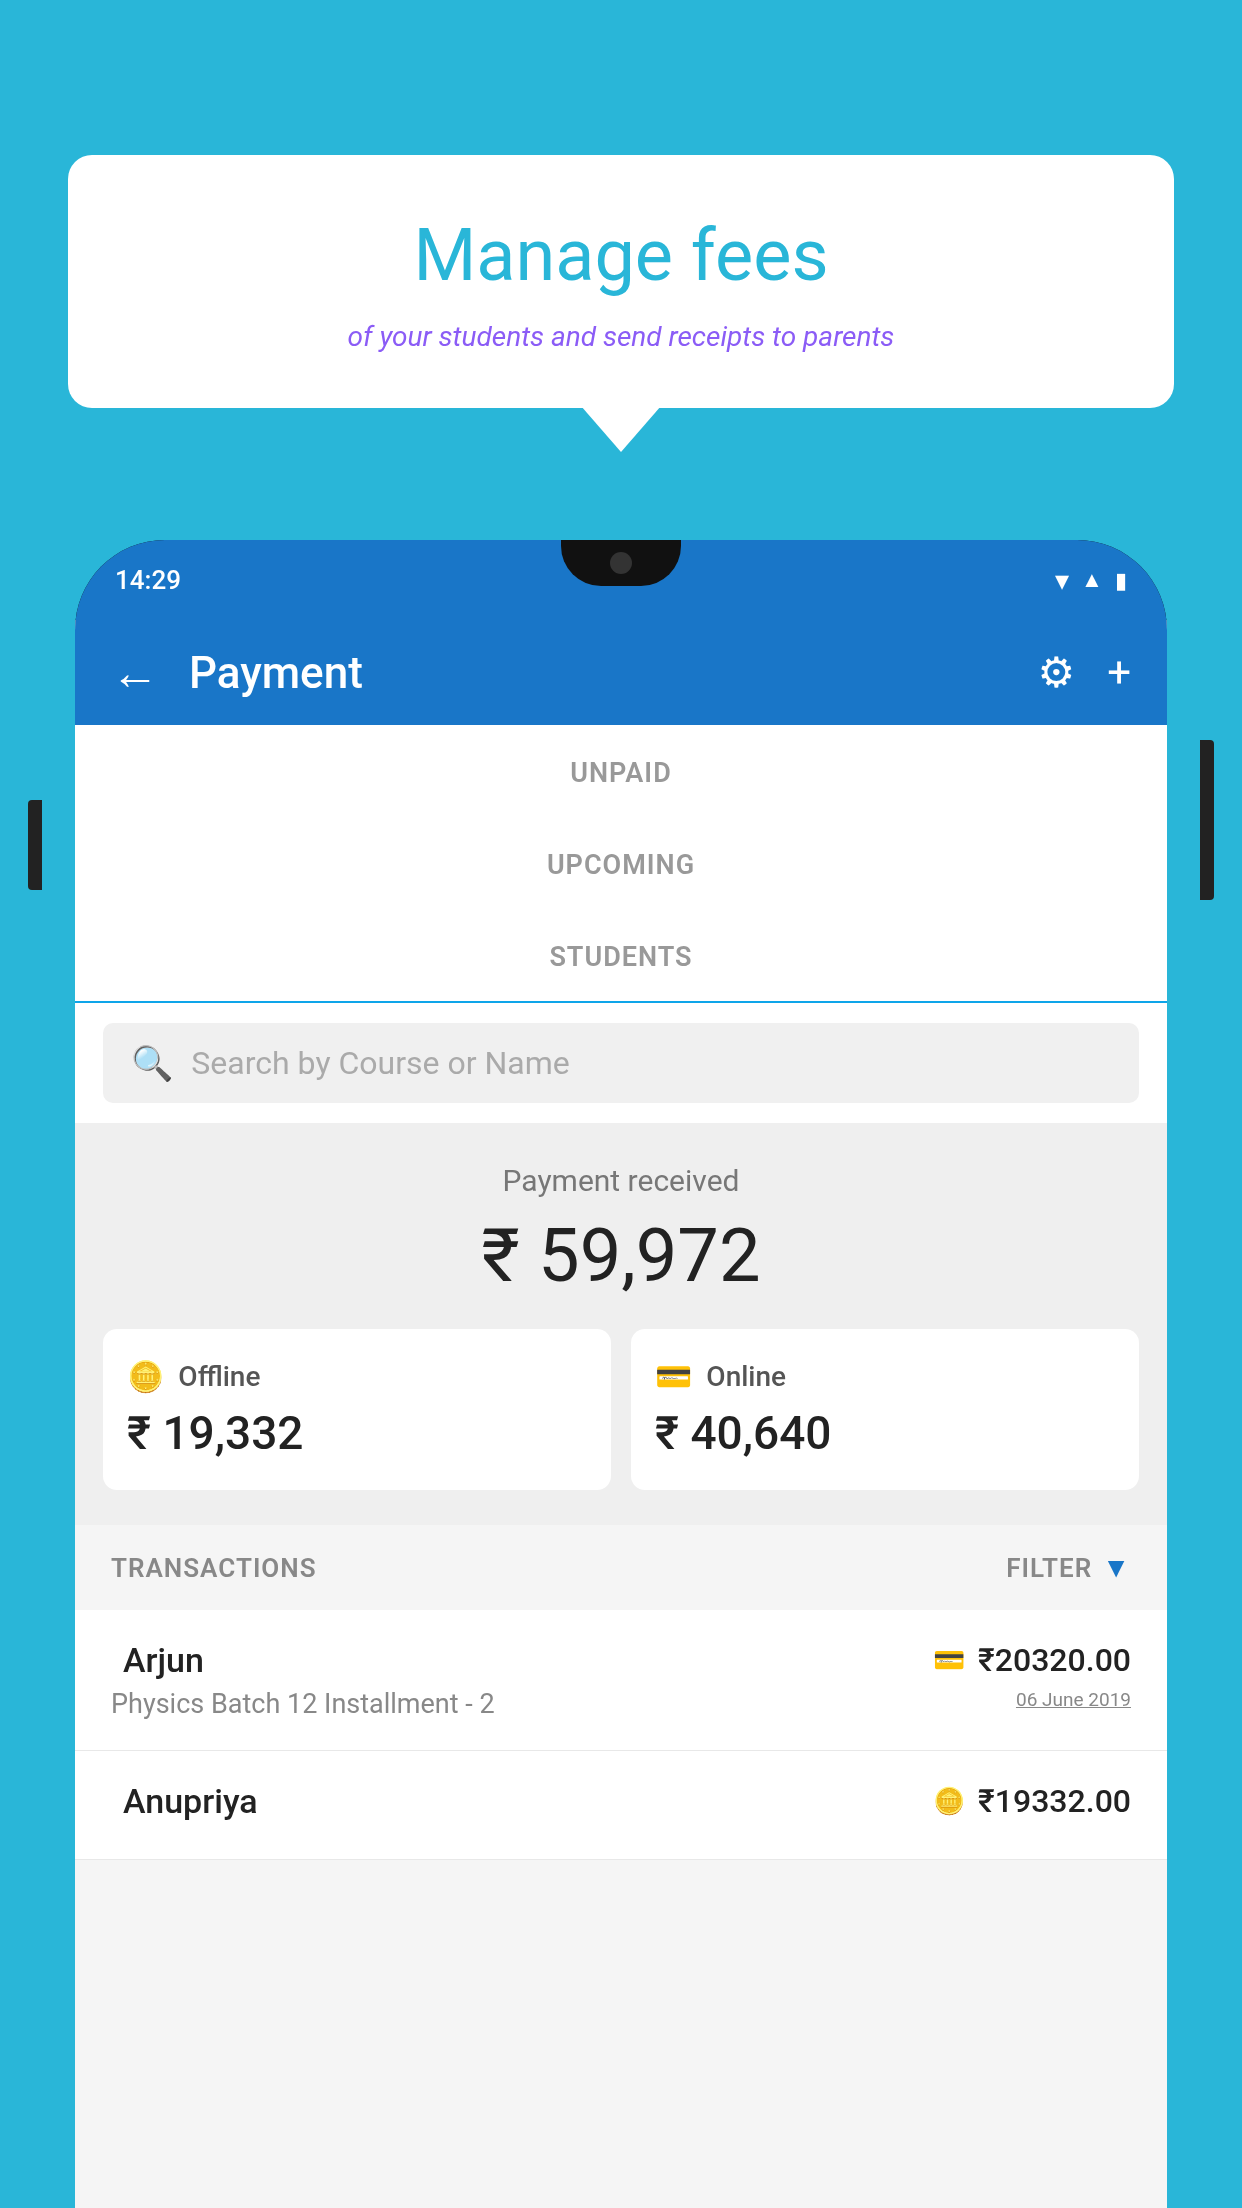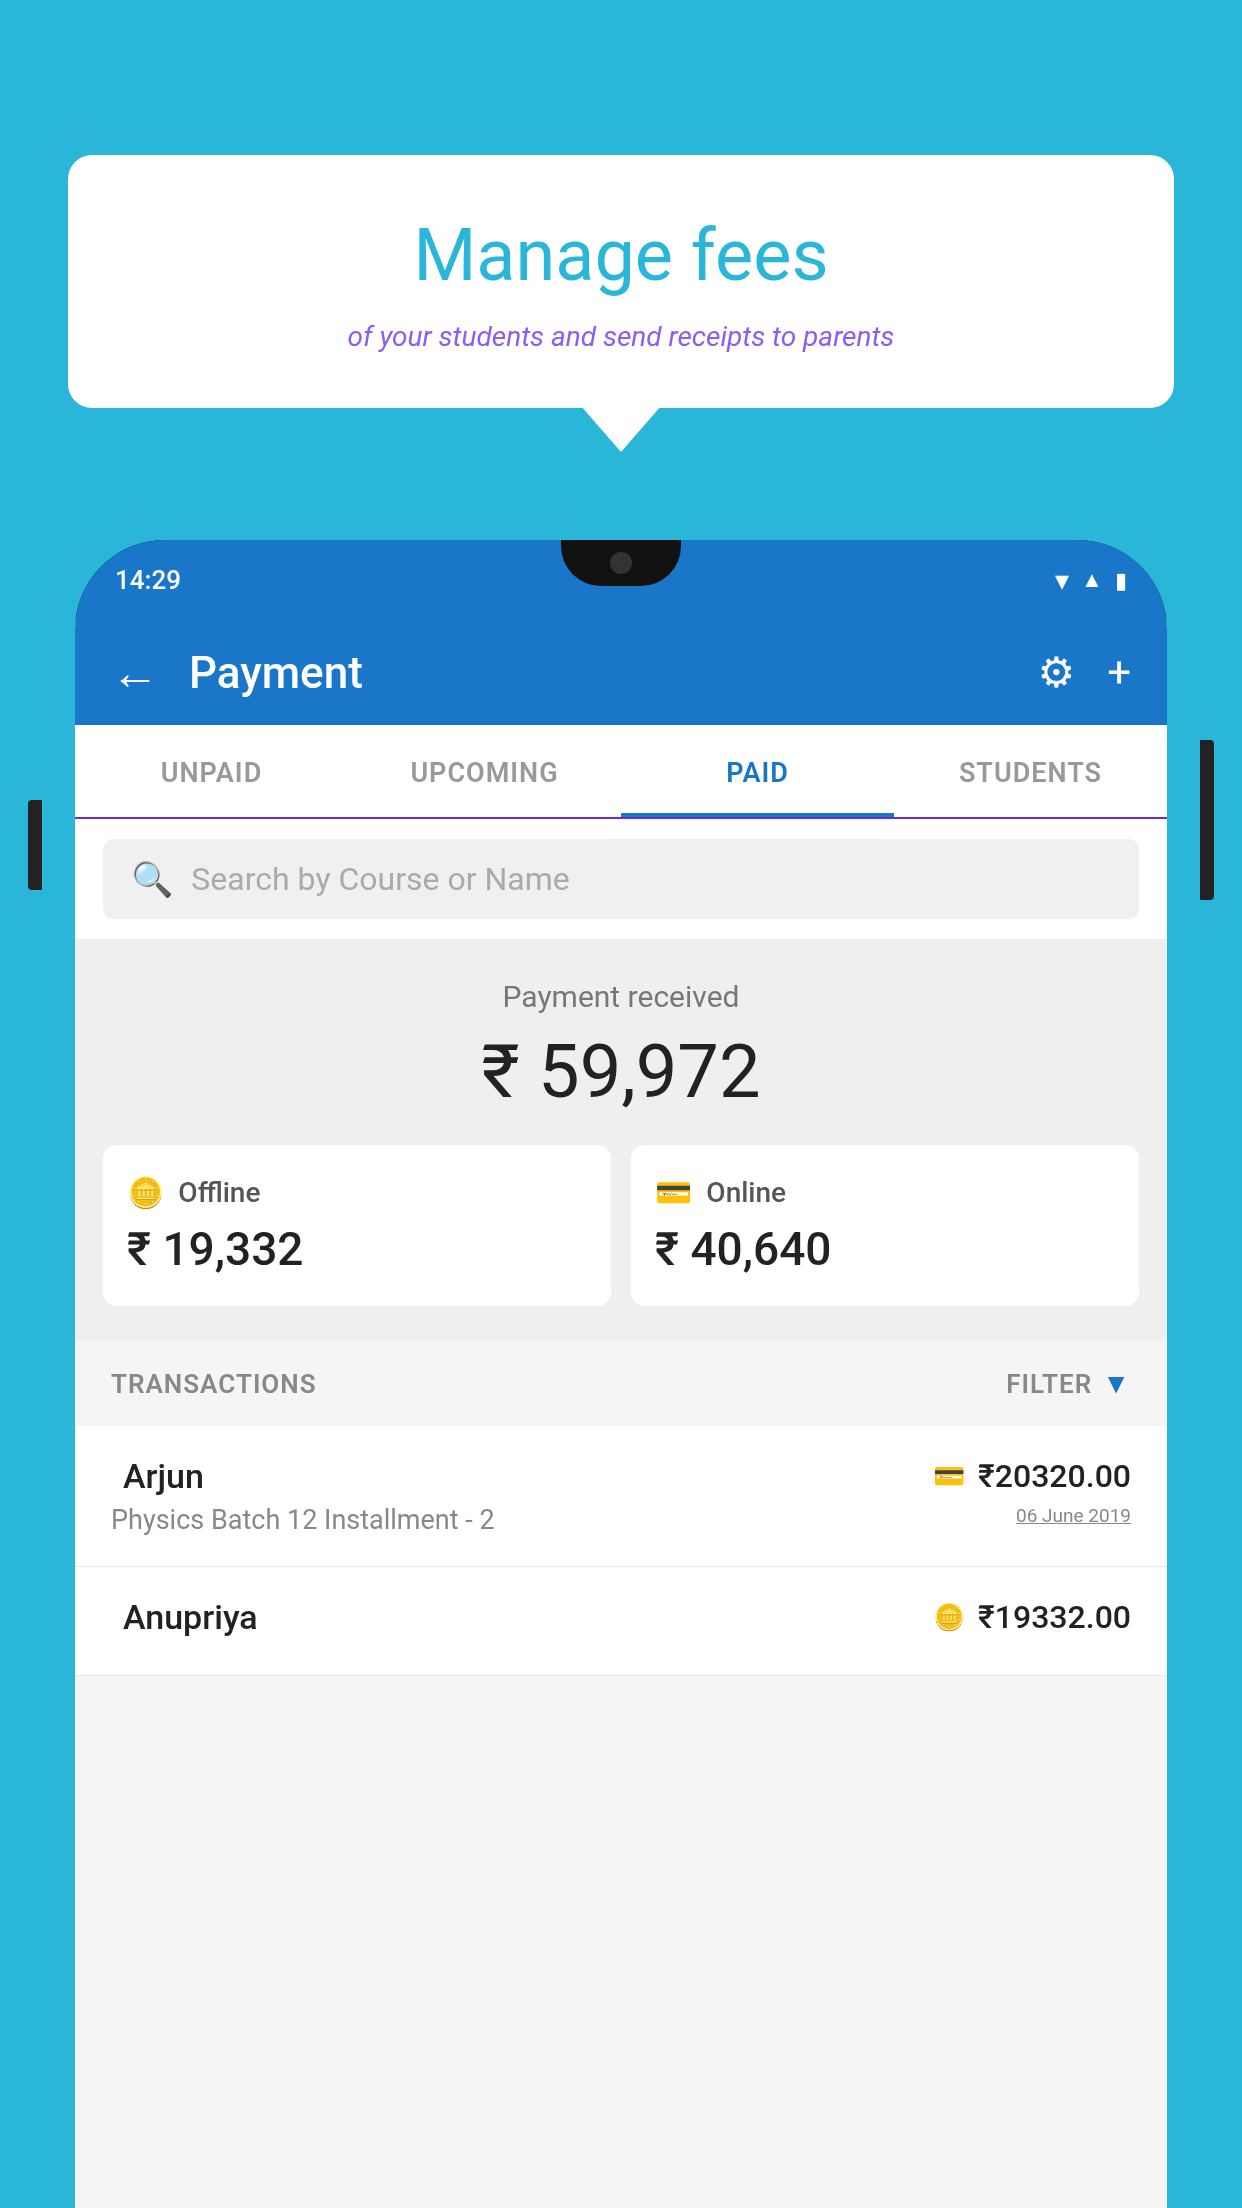--- a/index.html
+++ b/index.html
@@ -136,21 +136,22 @@
     }
     .header-icon {
       color: white;
       font-size: 42px;
     }
 
     
     .tabs-bar {
       background: white;
       display: flex;
-      border-bottom: 2px solid #6d28d9;
+      border-bottom: 2px solid #0ea5e9;
+      flex-direction: column;
     }
     .tab-item {
       flex: 1;
       text-align: center;
       padding: 32px 10px 28px;
       font-size: 27px;
       font-weight: 600;
       letter-spacing: 1px;
       color: #999;
       cursor: pointer;
@@ -371,21 +372,20 @@
       <span class="header-title">Payment</span>
       <div class="header-actions">
         <span class="header-icon">⚙</span>
         <span class="header-icon">+</span>
       </div>
     </div>
 
     <div class="tabs-bar">
       <div class="tab-item">UNPAID</div>
       <div class="tab-item">UPCOMING</div>
-      <div class="tab-item active">PAID</div>
       <div class="tab-item">STUDENTS</div>
     </div>
 
     <div class="search-container">
       <div class="search-box">
         <span class="search-icon-wrap">🔍</span>
         <span class="search-placeholder">Search by Course or Name</span>
       </div>
     </div>
 

